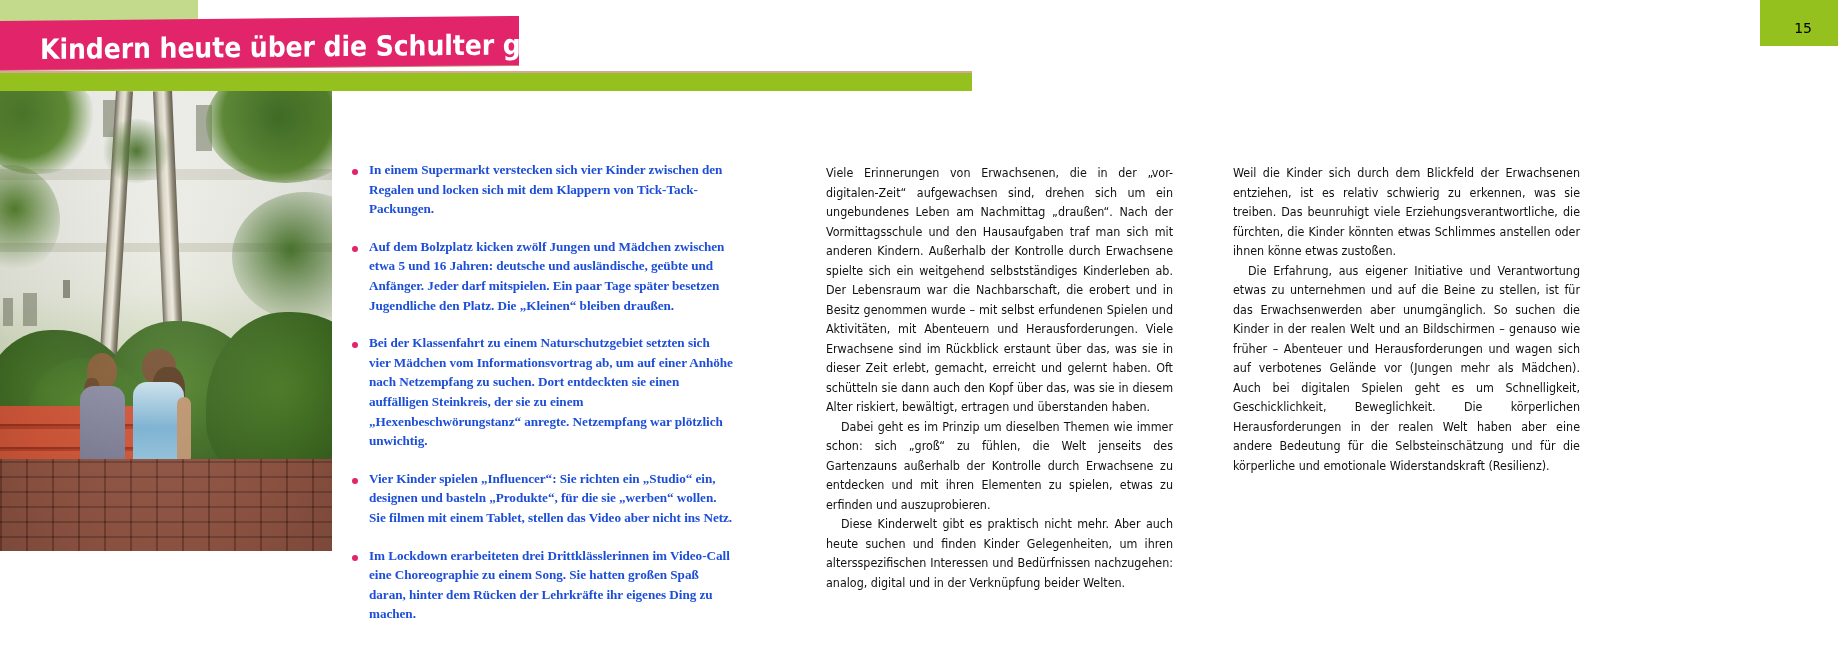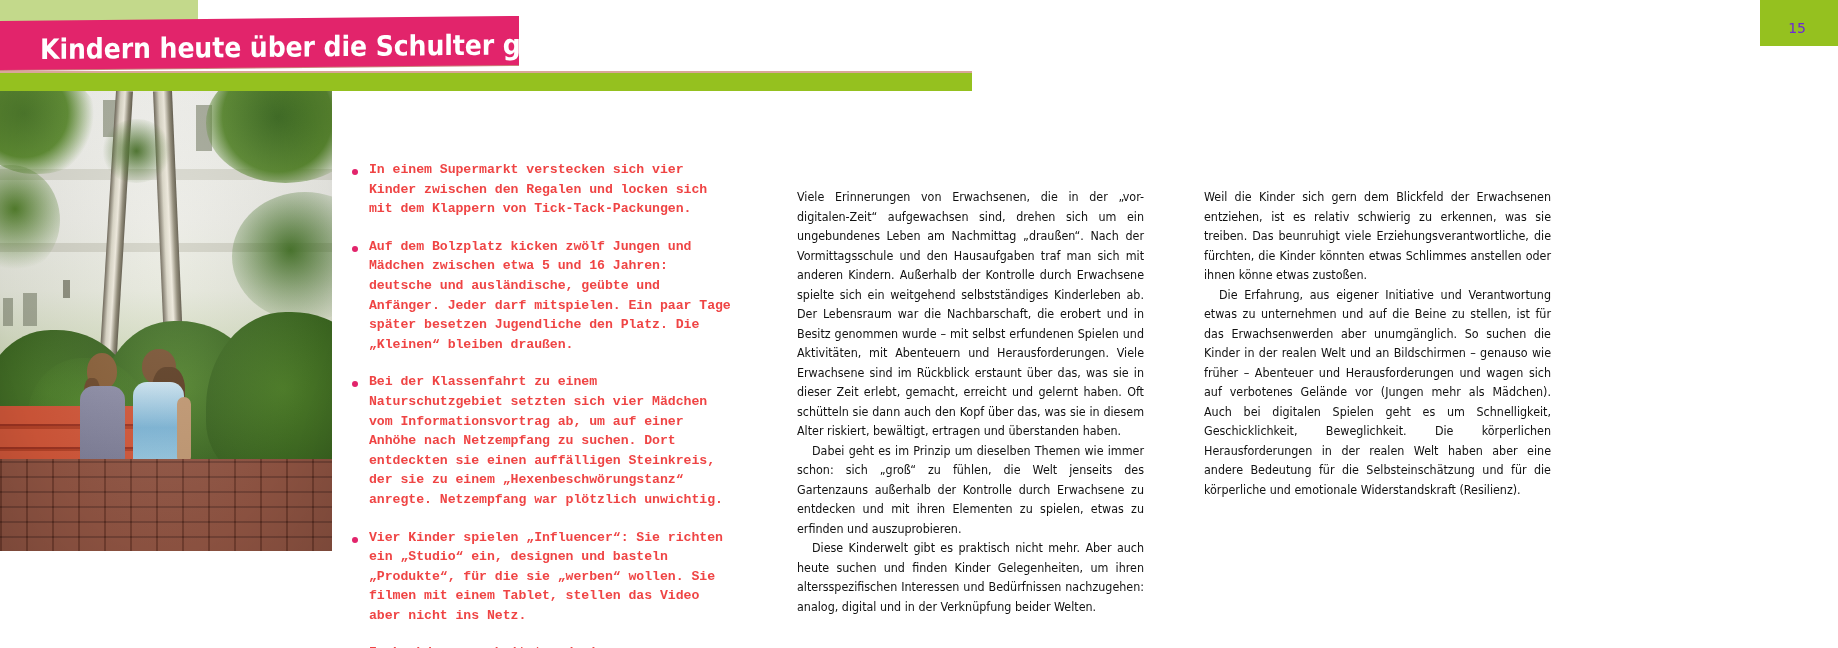--- a/index.html
+++ b/index.html
@@ -30,23 +30,23 @@
     position: absolute;
     top: 0;
     right: 0;
     width: 78px;
     height: 46px;
     background: #95c11f;
   }
   .folio-num {
     position: absolute;
     top: 20px;
-    right: 32px;
+    right: 26px;
     font-size: 14px;
-    color: #6d28d9;
+    color: #000000;
     font-weight: 400;
   }
 
   
   .top-green-block {
     position: absolute;
     left: 0; top: 0;
     width: 198px; height: 43px;
     background: #c3d98b;
   }
@@ -186,36 +186,35 @@
     margin-bottom: 18px;
   }
   .bullet-dot {
     flex: 0 0 auto;
     width: 6px; height: 6px;
     border-radius: 50%;
     background: #e2246b;
     margin: 9px 11px 0 0;
   }
   .bullet-text {
-    font-family: Liberation Mono, monospace;
+    font-family: Liberation Serif, serif;
     font-size: 13.2px;
     line-height: 19.6px;
     font-weight: 700;
-    color: #ef4444;
+    color: #1d4ed8;
     letter-spacing: -0.05px;
   }
 
   
   .bodycols {
     position: absolute;
-    left: 797px; top: 163px;
+    left: 826px; top: 163px;
     width: 935px;
     display: flex;
     gap: 60px;
-    margin-top: 24px;
   }
   .col {
     width: 347px;
   }
   .col p {
     font-family: "DejaVu Sans Condensed", "DejaVu Sans", sans-serif;
     font-size: 12.4px;
     line-height: 19.5px;
     color: #111111;
     text-align: justify;
@@ -315,18 +314,18 @@
     </div>
   </div>
 
   <div class="bodycols">
     <div class="col">
       <p>Viele Erinnerungen von Erwachsenen, die in der „vor-digitalen-Zeit“ aufgewachsen sind, drehen sich um ein ungebundenes Leben am Nachmittag „draußen“. Nach der Vormittagsschule und den Hausaufgaben traf man sich mit anderen Kindern. Außerhalb der Kontrolle durch Erwachsene spielte sich ein weitgehend selbstständiges Kinderleben ab. Der Lebensraum war die Nachbarschaft, die erobert und in Besitz genommen wurde – mit selbst erfundenen Spielen und Aktivitäten, mit Abenteuern und Herausforderungen. Viele Erwachsene sind im Rückblick erstaunt über das, was sie in dieser Zeit erlebt, gemacht, erreicht und gelernt haben. Oft schütteln sie dann auch den Kopf über das, was sie in diesem Alter riskiert, bewältigt, ertragen und überstanden haben.</p>
       <p class="indent">Dabei geht es im Prinzip um dieselben Themen wie immer schon: sich „groß“ zu fühlen, die Welt jenseits des Gartenzauns außerhalb der Kontrolle durch Erwachsene zu entdecken und mit ihren Elementen zu spielen, etwas zu erfinden und auszuprobieren.</p>
       <p class="indent">Diese Kinderwelt gibt es praktisch nicht mehr. Aber auch heute suchen und finden Kinder Gelegenheiten, um ihren altersspezifischen Interessen und Bedürfnissen nachzugehen: analog, digital und in der Verknüpfung beider Welten.</p>
     </div>
     <div class="col">
-      <p>Weil die Kinder sich gern dem Blickfeld der Erwachsenen entziehen, ist es relativ schwierig zu erkennen, was sie treiben. Das beunruhigt viele Erziehungsverantwortliche, die fürchten, die Kinder könnten etwas Schlimmes anstellen oder ihnen könne etwas zustoßen.</p>
+      <p>Weil die Kinder sich durch dem Blickfeld der Erwachsenen entziehen, ist es relativ schwierig zu erkennen, was sie treiben. Das beunruhigt viele Erziehungsverantwortliche, die fürchten, die Kinder könnten etwas Schlimmes anstellen oder ihnen könne etwas zustoßen.</p>
       <p class="indent">Die Erfahrung, aus eigener Initiative und Verantwortung etwas zu unternehmen und auf die Beine zu stellen, ist für das Erwachsenwerden aber unumgänglich. So suchen die Kinder in der realen Welt und an Bildschirmen – genauso wie früher – Abenteuer und Herausforderungen und wagen sich auf verbotenes Gelände vor (Jungen mehr als Mädchen). Auch bei digitalen Spielen geht es um Schnelligkeit, Geschicklichkeit, Beweglichkeit. Die körperlichen Herausforderungen in der realen Welt haben aber eine andere Bedeutung für die Selbsteinschätzung und für die körperliche und emotionale Widerstandskraft (Resilienz).</p>
     </div>
   </div>
 
 </div>
 
 </body></html>

